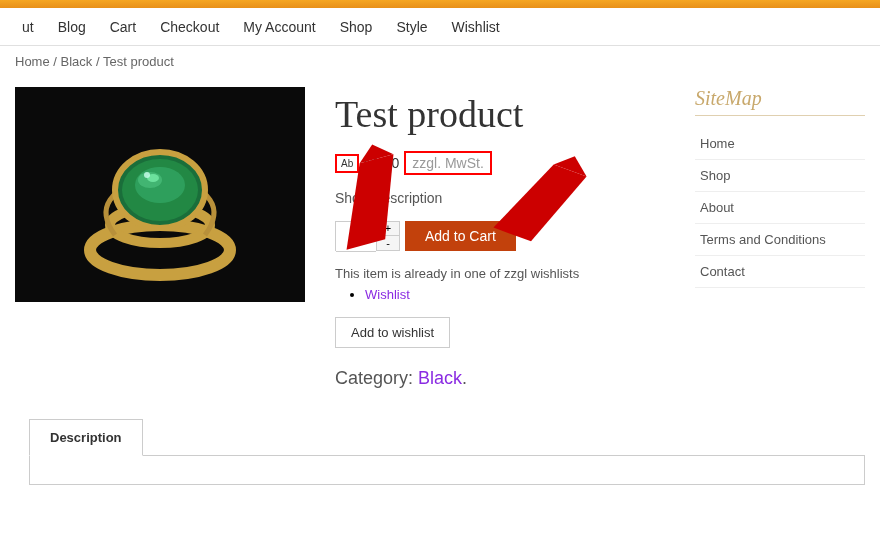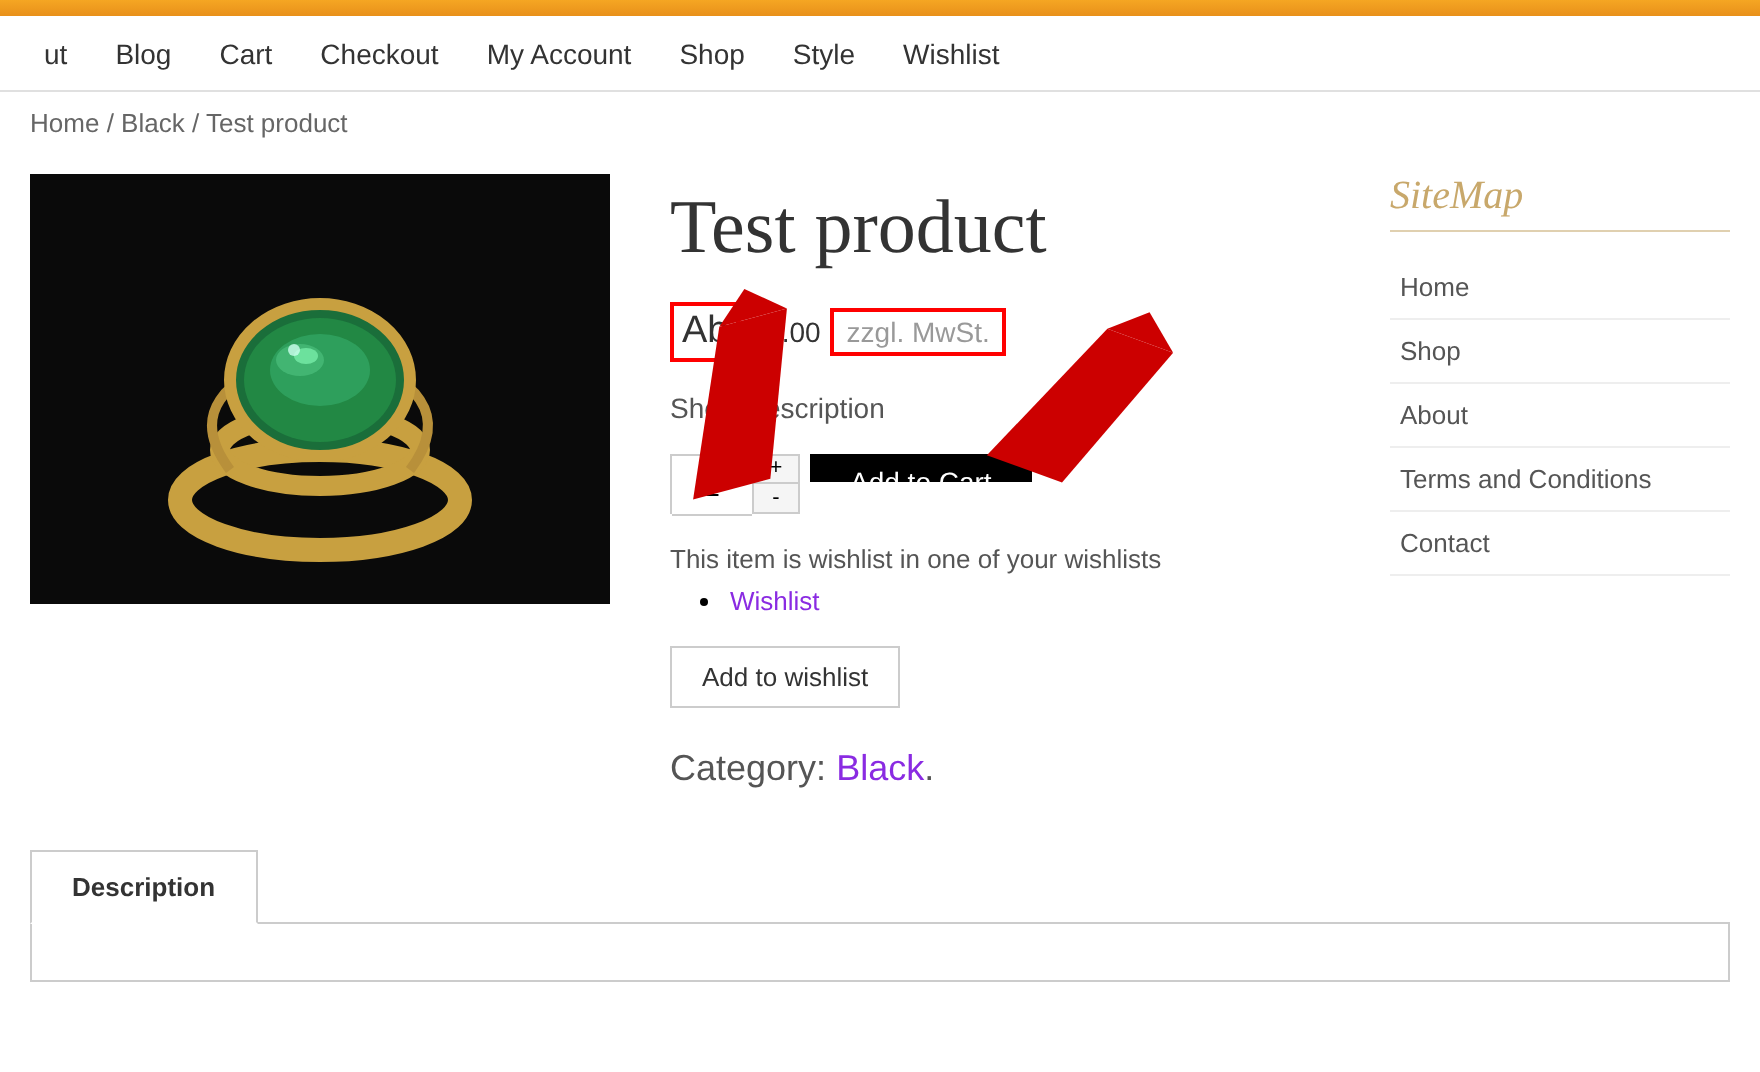--- a/index.html
+++ b/index.html
@@ -69,21 +69,21 @@
       display: flex;
       align-items: center;
       gap: 5px;
       margin-bottom: 15px;
       position: relative;
     }
 
     .price-label {
       border: 2px solid red;
       padding: 2px 4px;
-      font-size: 19px;
+      font-size: 10px;
       color: #333;
     }
 
     .price-value {
       font-size: 14px;
       color: #333;
     }
 
     .price-tax {
       border: 2px solid red;
@@ -138,27 +138,27 @@
     }
     .qty-btn:first-child { border-bottom: 1px solid #ccc; }
 
     .qty-box {
       display: flex;
       border: 1px solid #ccc;
       height: 30px;
     }
 
     .add-to-cart-btn {
-      background: #000000;
+      background: #c2410c;
       color: #fff;
       border: none;
       padding: 6px 20px;
       font-size: 14px;
       cursor: pointer;
-      height: 14px;
+      height: 30px;
     }
 
     .wishlist-info {
       font-size: 13px;
       color: #555;
       margin-bottom: 5px;
     }
 
     .wishlist-list {
       list-style: disc;
@@ -221,20 +221,21 @@
       padding: 8px 5px;
       color: #555;
       text-decoration: none;
       font-size: 13px;
     }
 
     
     .tabs-section {
       padding: 10px 15px 0;
       margin-top: 10px;
+      margin-left: 14px;
     }
 
     .tabs-bar {
       display: flex;
       gap: 0;
     }
 
     .tab {
       padding: 10px 20px;
       border: 1px solid #ccc;
@@ -348,21 +349,21 @@
         <svg width="350" height="120" viewBox="0 0 350 120" xmlns="http://www.w3.org/2000/svg">
 
           <polygon points="60,100 20,100 55,20 90,20 60,100" fill="#cc0000" transform="rotate(-15,55,60)"></polygon>
           <polygon points="55,20 90,20 72,5" fill="#cc0000" transform="rotate(-15,55,60)"></polygon>
 
           <polygon points="230,100 190,100 225,20 260,20 230,100" fill="#cc0000" transform="rotate(20,225,60)"></polygon>
           <polygon points="225,20 260,20 242,5" fill="#cc0000" transform="rotate(20,225,60)"></polygon>
         </svg>
       </div>
 
-      <p class="wishlist-info">This item is wishlist in one of your wishlists</p>
+      <p class="wishlist-info">This item is already in one of zzgl wishlists</p>
 
       <ul class="wishlist-list">
         <li>
           <a href="#">Wishlist</a>
         </li>
       </ul>
 
       <button class="add-wishlist-btn">Add to wishlist</button>
 
       <div class="category-row">

